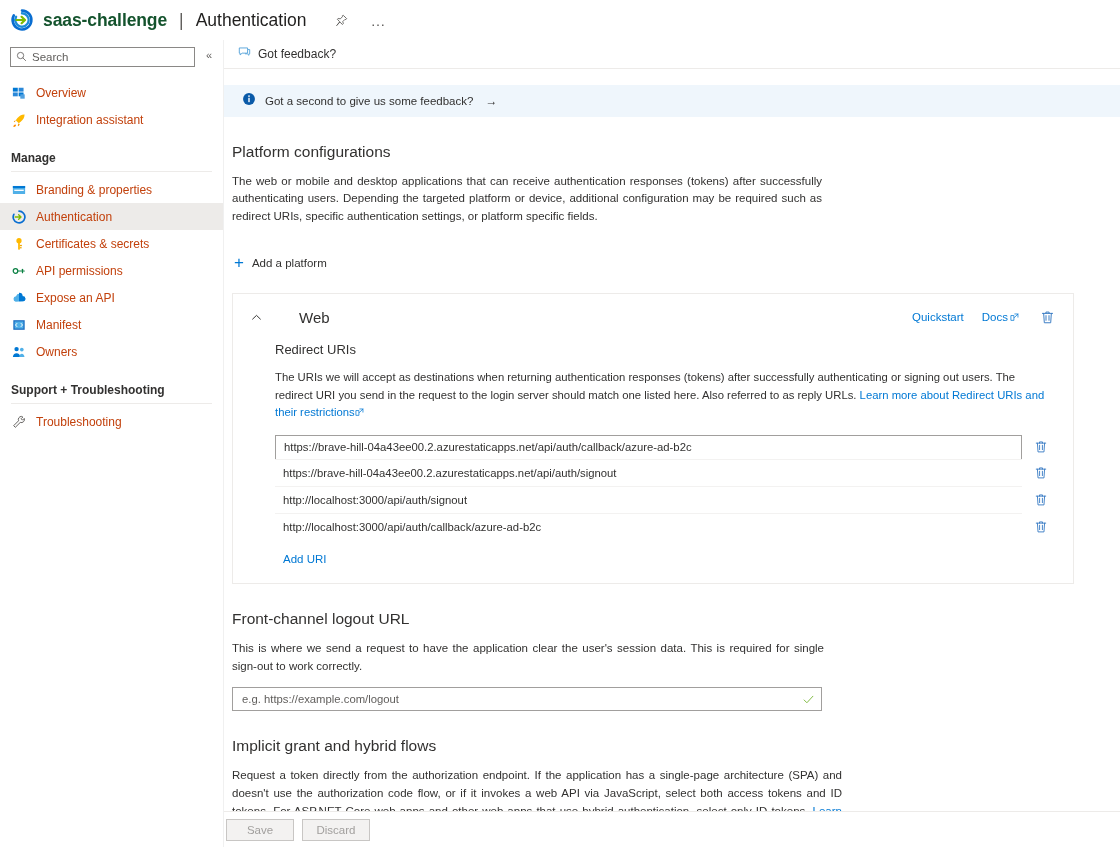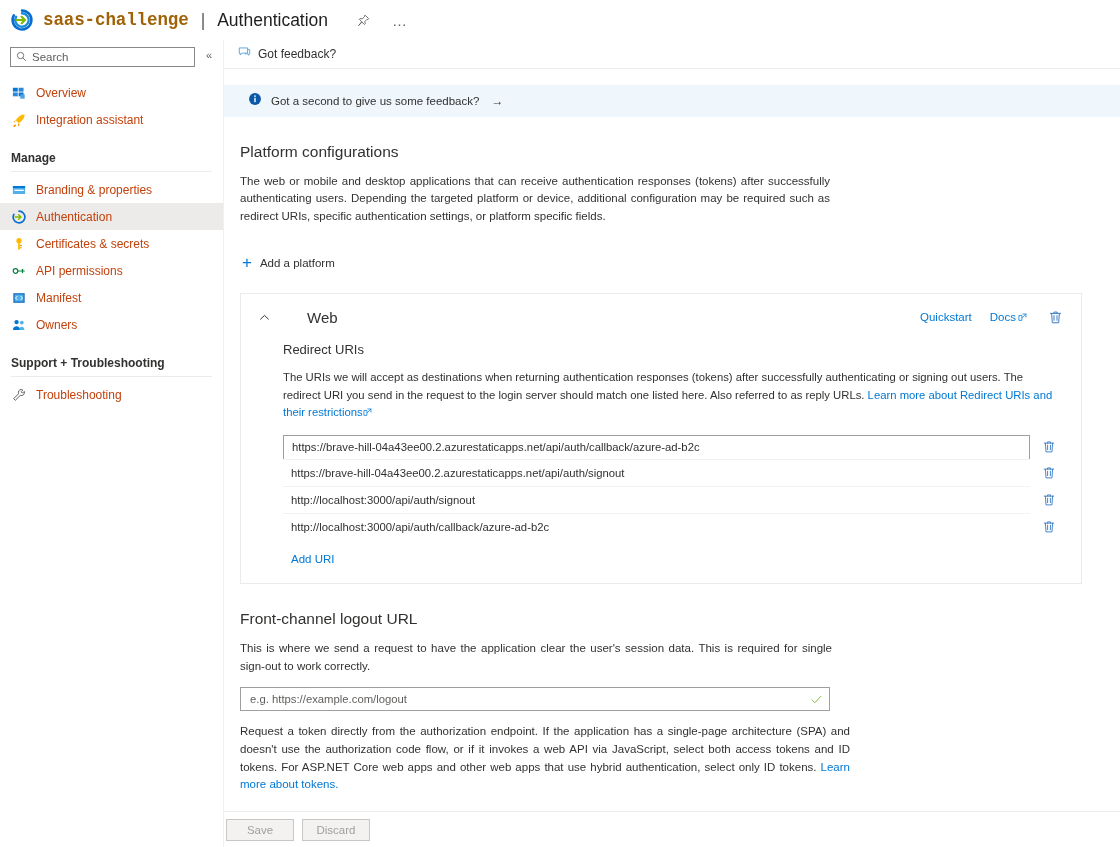--- a/index.html
+++ b/index.html
@@ -17,24 +17,23 @@
     height: 40px;
     display: flex;
     align-items: center;
     padding: 0 0 0 10px;
     gap: 9px;
   }
   .app-logo { width: 24px; height: 24px; flex: none; }
   .crumb-title {
     font-size: 17.5px;
     font-weight: 600;
-    color: #a16207;
+    color: #14532d;
     letter-spacing: -0.1px;
     white-space: nowrap;
-    font-family: Liberation Mono, monospace;
   }
   .crumb-sep {
     font-size: 17.5px;
     color: #605e5c;
     font-weight: 300;
     margin: 0 3px;
   }
   .crumb-page {
     font-size: 17.5px;
     font-weight: 400;
@@ -447,20 +446,29 @@
       <span class="nav-ico">
         <svg width="14" height="14" viewBox="0 0 16 16">
           <circle cx="4" cy="8" r="2.6" fill="none" stroke="#0a8043" stroke-width="1.4"></circle>
           <path d="M6.8 8h7.2" stroke="#0a8043" stroke-width="1.4" stroke-linecap="round"></path>
           <path d="M12 6v4" stroke="#0a8043" stroke-width="1.4" stroke-linecap="round"></path>
         </svg>
       </span>
       <span class="nav-label">API permissions</span>
     </div>
 
+    <div class="nav-item">
+      <span class="nav-ico">
+        <svg width="14" height="14" viewBox="0 0 16 16">
+          <path d="M4.2 12.2A3.2 3.2 0 0 1 4.6 5.9 4 4 0 0 1 12.2 6a2.9 2.9 0 0 1 .4 5.8z" fill="#50b0e8"></path>
+          <path d="M8 2.1a4 4 0 0 1 4.2 3.9 2.9 2.9 0 0 1 .4 5.8H8z" fill="#0078d4"></path>
+        </svg>
+      </span>
+      <span class="nav-label">Expose an API</span>
+    </div>
 
     <div class="nav-item">
       <span class="nav-ico">
         <svg width="14" height="14" viewBox="0 0 16 16">
           <rect x="1.5" y="2.5" width="13" height="11" fill="#1b6ec2"></rect>
           <rect x="3" y="4" width="10" height="8" fill="#50b0e8"></rect>
           <path d="M5.6 6.2L4 8l1.6 1.8M10.4 6.2L12 8l-1.6 1.8" fill="none" stroke="#ffffff" stroke-width="1.1" stroke-linecap="round" stroke-linejoin="round"></path>
         </svg>
       </span>
       <span class="nav-label">Manifest</span>
@@ -619,20 +627,21 @@
         <div class="field-wrap">
           <input class="field-input" type="text" placeholder="e.g. https://example.com/logout" style="">
           <span class="ok-check">
             <svg width="13" height="13" viewBox="0 0 16 16">
               <path d="M2.6 8.6l3.4 3.4 7.4-8" fill="none" stroke="#7fba42" stroke-width="1.2" stroke-linecap="round" stroke-linejoin="round"></path>
             </svg>
           </span>
         </div>
 
         
+        <h2 class="sect">Implicit grant and hybrid flows</h2>
         <p class="desc desc-wide"><span>Request a token directly from the authorization endpoint. If the application has a single-page architecture (SPA) and doesn't use the authorization code flow, or if it invokes a web API via JavaScript, select both access tokens and ID tokens. For ASP.NET Core web apps and other web apps that use hybrid authentication, select only ID tokens. </span><span class="link">Learn more about tokens.</span></p>
 
         
 
         
 
       </div>
     </div>
 
     <div class="footer">
@@ -654,21 +663,21 @@
 </style>
 
 <style>
 
 .content .info-banner { padding-left: 18px; }
 .content .body-pad { padding-left: 0; }
 .content h2.sect { padding-left: 0; }
 .content .body-pad > div {
   padding-left: 0;
 }
-.content .body-pad { margin-left: 16px; }
+.content .body-pad { margin-left: 8px; }
 .content { padding-left: 0; }
 .content h2.sect,
 .content .desc,
 .content .add-platform,
 .content .card,
 .content .field-wrap,
 .content .hint,
 .content .cb-row { margin-left: 0; }
 .body-pad { padding-left: 0 !important; }
 .content > .body-pad > div { padding-left: 0; }
@@ -707,16 +716,16 @@
 .content .body-pad { padding-left: 0; }
 .content .body-pad > div { padding-left: 0; }
 .content .body-pad { padding-left: 0; }
 .content .body-pad > div { padding-left: 0; }
 .content .body-pad { padding-left: 0; }
 .content .body-pad > div { padding-left: 0; }
 .content .body-pad { padding-left: 0 }
 .content .body-pad > div { padding-left: 0 }
 
 .content .body-pad > div { padding-left: 8px; }
-.content .info-banner { padding-left: 24px; }
+.content .info-banner { padding-left: 18px; }
 .content .card { margin-left: -8px; }
 .content .card-inner { padding-left: 42px; }
 </style>
 
 </body></html>

